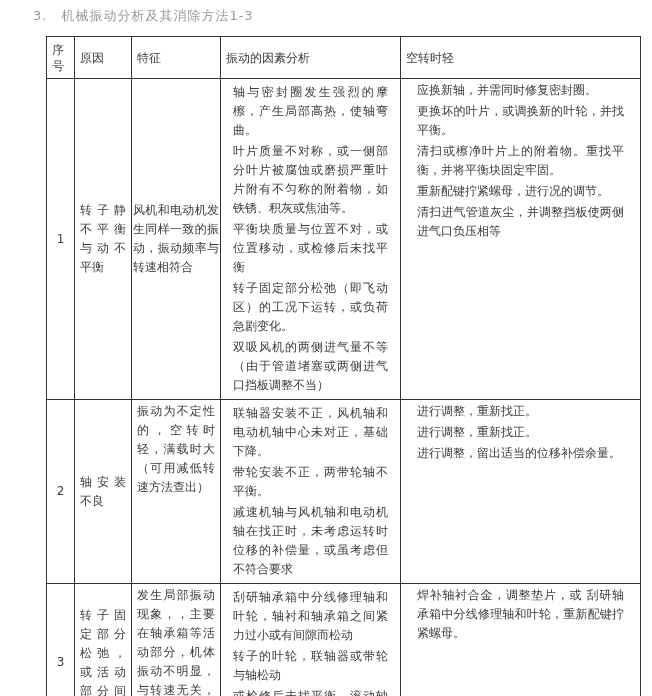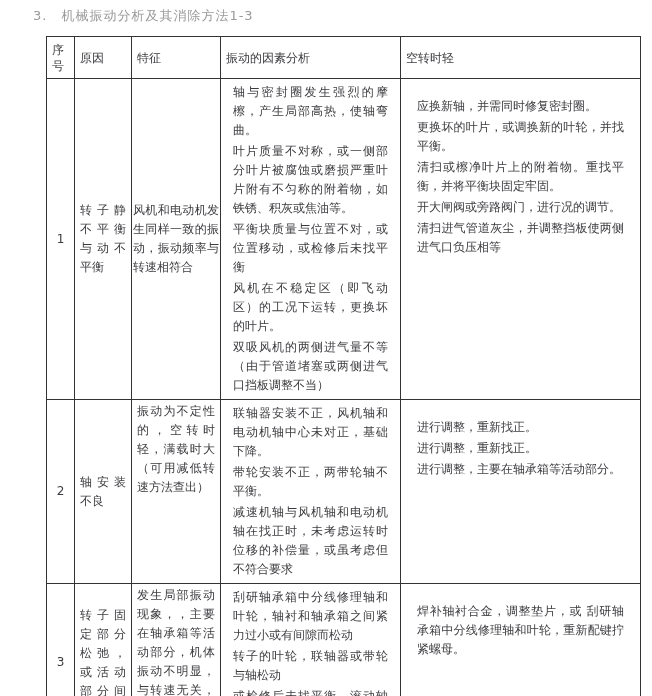--- a/index.html
+++ b/index.html
@@ -33,21 +33,21 @@
   .vib col.c1 { width:28px; }
   .vib col.c2 { width:57px; }
   .vib col.c3 { width:89px; }
   .vib col.c4 { width:180px; }
   .vib col.c5 { width:240px; }
   .vib td.c-no   { text-align:center; vertical-align:middle; padding:0 2px; }
   .vib td.c-cause{ vertical-align:middle; padding:0 5px; }
   .vib td.c-feat { padding:2px 5px; }
   .vib td.c-feat.vmid { vertical-align:middle; padding:0 1px; }
   .vib td.c-ana  { padding:2px 10px; }
-  .vib td.c-sol  { padding:16px 14px; }
+  .vib td.c-sol  { padding:0 14px; }
   .vib p { margin:2px; }
   tr.r1 { height:274px; }
   tr.r2 { height:181px; }
   tr.r3 { height:158px; }
 </style>
 </head>
 <body>
 
 <div class="page">
   <div class="doc-title">3.　机械振动分析及其消除方法1-3</div>
@@ -71,44 +71,44 @@
     </thead>
     <tbody>
       <tr class="r1">
         <td class="c-no">1</td>
         <td class="c-cause">转子静不平衡与动不平衡</td>
         <td class="c-feat vmid">风机和电动机发生同样一致的振动，振动频率与转速相符合</td>
         <td class="c-ana">
           <p>轴与密封圈发生强烈的摩檫，产生局部高热，使轴弯曲。</p>
           <p>叶片质量不对称，或一侧部分叶片被腐蚀或磨损严重叶片附有不匀称的附着物，如铁锈、积灰或焦油等。</p>
           <p>平衡块质量与位置不对，或位置移动，或检修后未找平衡</p>
-          <p>风机在不稳定区（即飞动区）的工况下运转，更换坏的叶片。</p>
+          <p>转子固定部分松弛（即飞动区）的工况下运转，或负荷急剧变化。</p>
           <p>双吸风机的两侧进气量不等（由于管道堵塞或两侧进气口挡板调整不当）</p>
         </td>
         <td class="c-sol">
           <p>应换新轴，并需同时修复密封圈。</p>
           <p>更换坏的叶片，或调换新的叶轮，并找平衡。</p>
           <p>清扫或檫净叶片上的附着物。重找平衡，并将平衡块固定牢固。</p>
-          <p>开大闸阀或旁路阀门，进行况的调节。</p>
+          <p>重新配键拧紧螺母，进行况的调节。</p>
           <p>清扫进气管道灰尘，并调整挡板使两侧进气口负压相等</p>
         </td>
       </tr>
       <tr class="r2">
         <td class="c-no">2</td>
         <td class="c-cause">轴安装不良</td>
         <td class="c-feat">振动为不定性的，空转时轻，满载时大（可用减低转速方法查出）</td>
         <td class="c-ana">
           <p>联轴器安装不正，风机轴和电动机轴中心未对正，基础下降。</p>
           <p>带轮安装不正，两带轮轴不平衡。</p>
           <p>减速机轴与风机轴和电动机轴在找正时，未考虑运转时位移的补偿量，或虽考虑但不符合要求</p>
         </td>
         <td class="c-sol">
           <p>进行调整，重新找正。</p>
           <p>进行调整，重新找正。</p>
-          <p>进行调整，主要在轴承箱等活动部分。</p>
+          <p>进行调整，留出适当的位移补偿余量。</p>
         </td>
       </tr>
       <tr class="r3">
         <td class="c-no">3</td>
         <td class="c-cause">转子固定部分松弛，或活动部分间隙过大</td>
         <td class="c-feat">发生局部振动现象，，主要在轴承箱等活动部分，机体振动不明显，与转速无关，偶有尖锐的破击声或杂音</td>
         <td class="c-ana">
           <p>刮研轴承箱中分线修理轴和叶轮，轴衬和轴承箱之间紧力过小或有间隙而松动</p>
           <p>转子的叶轮，联轴器或带轮与轴松动</p>
           <p>或检修后未找平衡，滚动轴承的固定圆螺母松动。</p>

